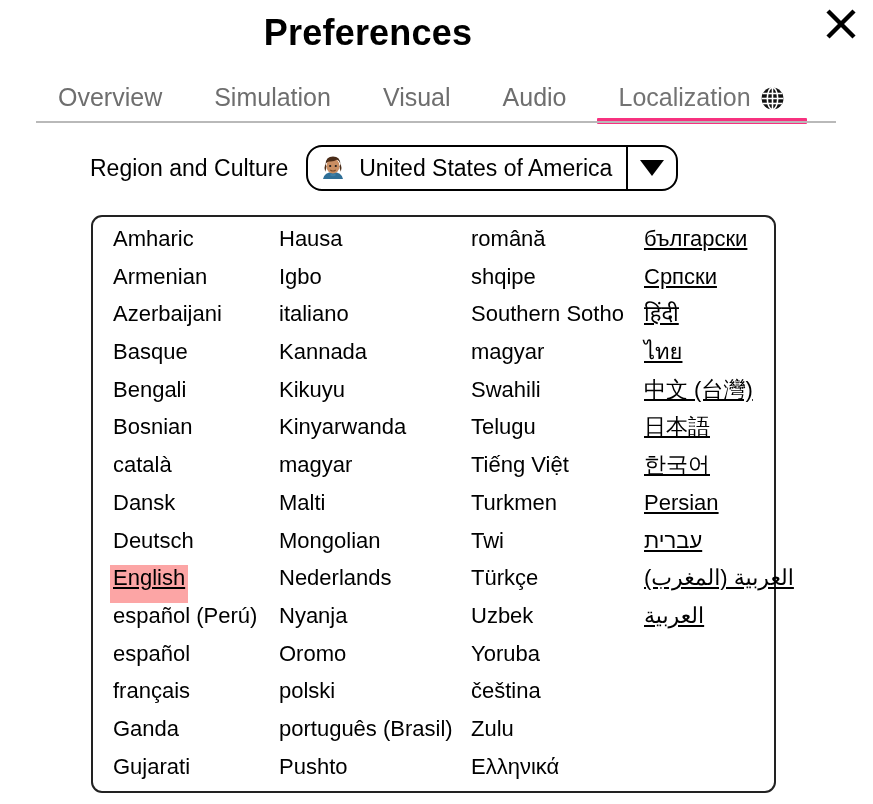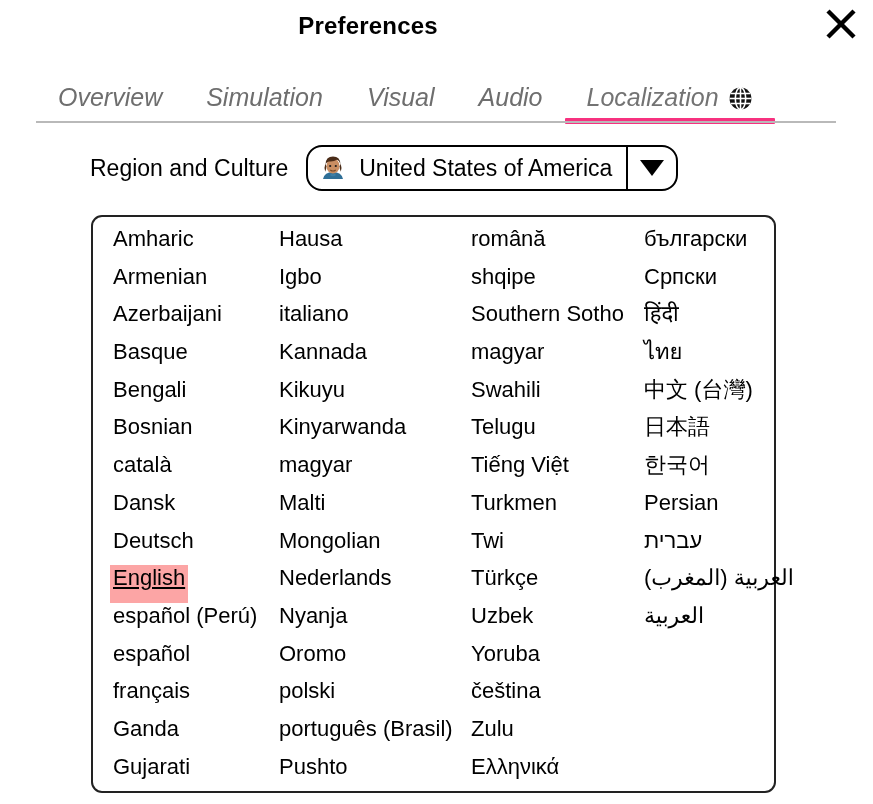--- a/index.html
+++ b/index.html
@@ -16,21 +16,21 @@
     overflow: hidden;
   }
 
   
   .dialog-title {
     position: absolute;
     left: 0;
     top: 12px;
     width: 736px;
     text-align: center;
-    font-size: 24px;
+    font-size: 36px;
     font-weight: bold;
     letter-spacing: 0.2px;
     color: #000;
   }
 
   
   .close-btn {
     position: absolute;
     right: 12px;
     top: 4px;
@@ -45,22 +45,21 @@
     position: absolute;
     left: 36px;
     top: 68px;
     width: 800px;
     height: 56px;
   }
   .tabs-row {
     display: flex;
     align-items: flex-end;
     height: 46px;
-    gap: 0;
-    font-style: italic;
+    gap: 8px;
   }
   .tab {
     font-size: 25px;
     color: #6e6e6e;
     padding: 0 22px;
     line-height: 34px;
     white-space: nowrap;
     cursor: pointer;
     position: relative;
     display: flex;
@@ -165,21 +164,21 @@
     width: 685px;
     height: 560px;
     display: flex;
   }
   .lang-col {
     position: relative;
   }
   .lang-col.c0 { width: 166px; margin-left: 17px; }
   .lang-col.c1 { width: 192px; }
   .lang-col.c2 { width: 173px; }
-  .lang-col.c3 { width: 133px; }
+  .lang-col.c3 { width: 133px; text-decoration: underline; }
 
   .lang-item {
     height: 37.7px;
     display: flex;
     font-size: 22px;
     color: #000;
     white-space: nowrap;
     cursor: pointer;
     line-height: 1;
   }

